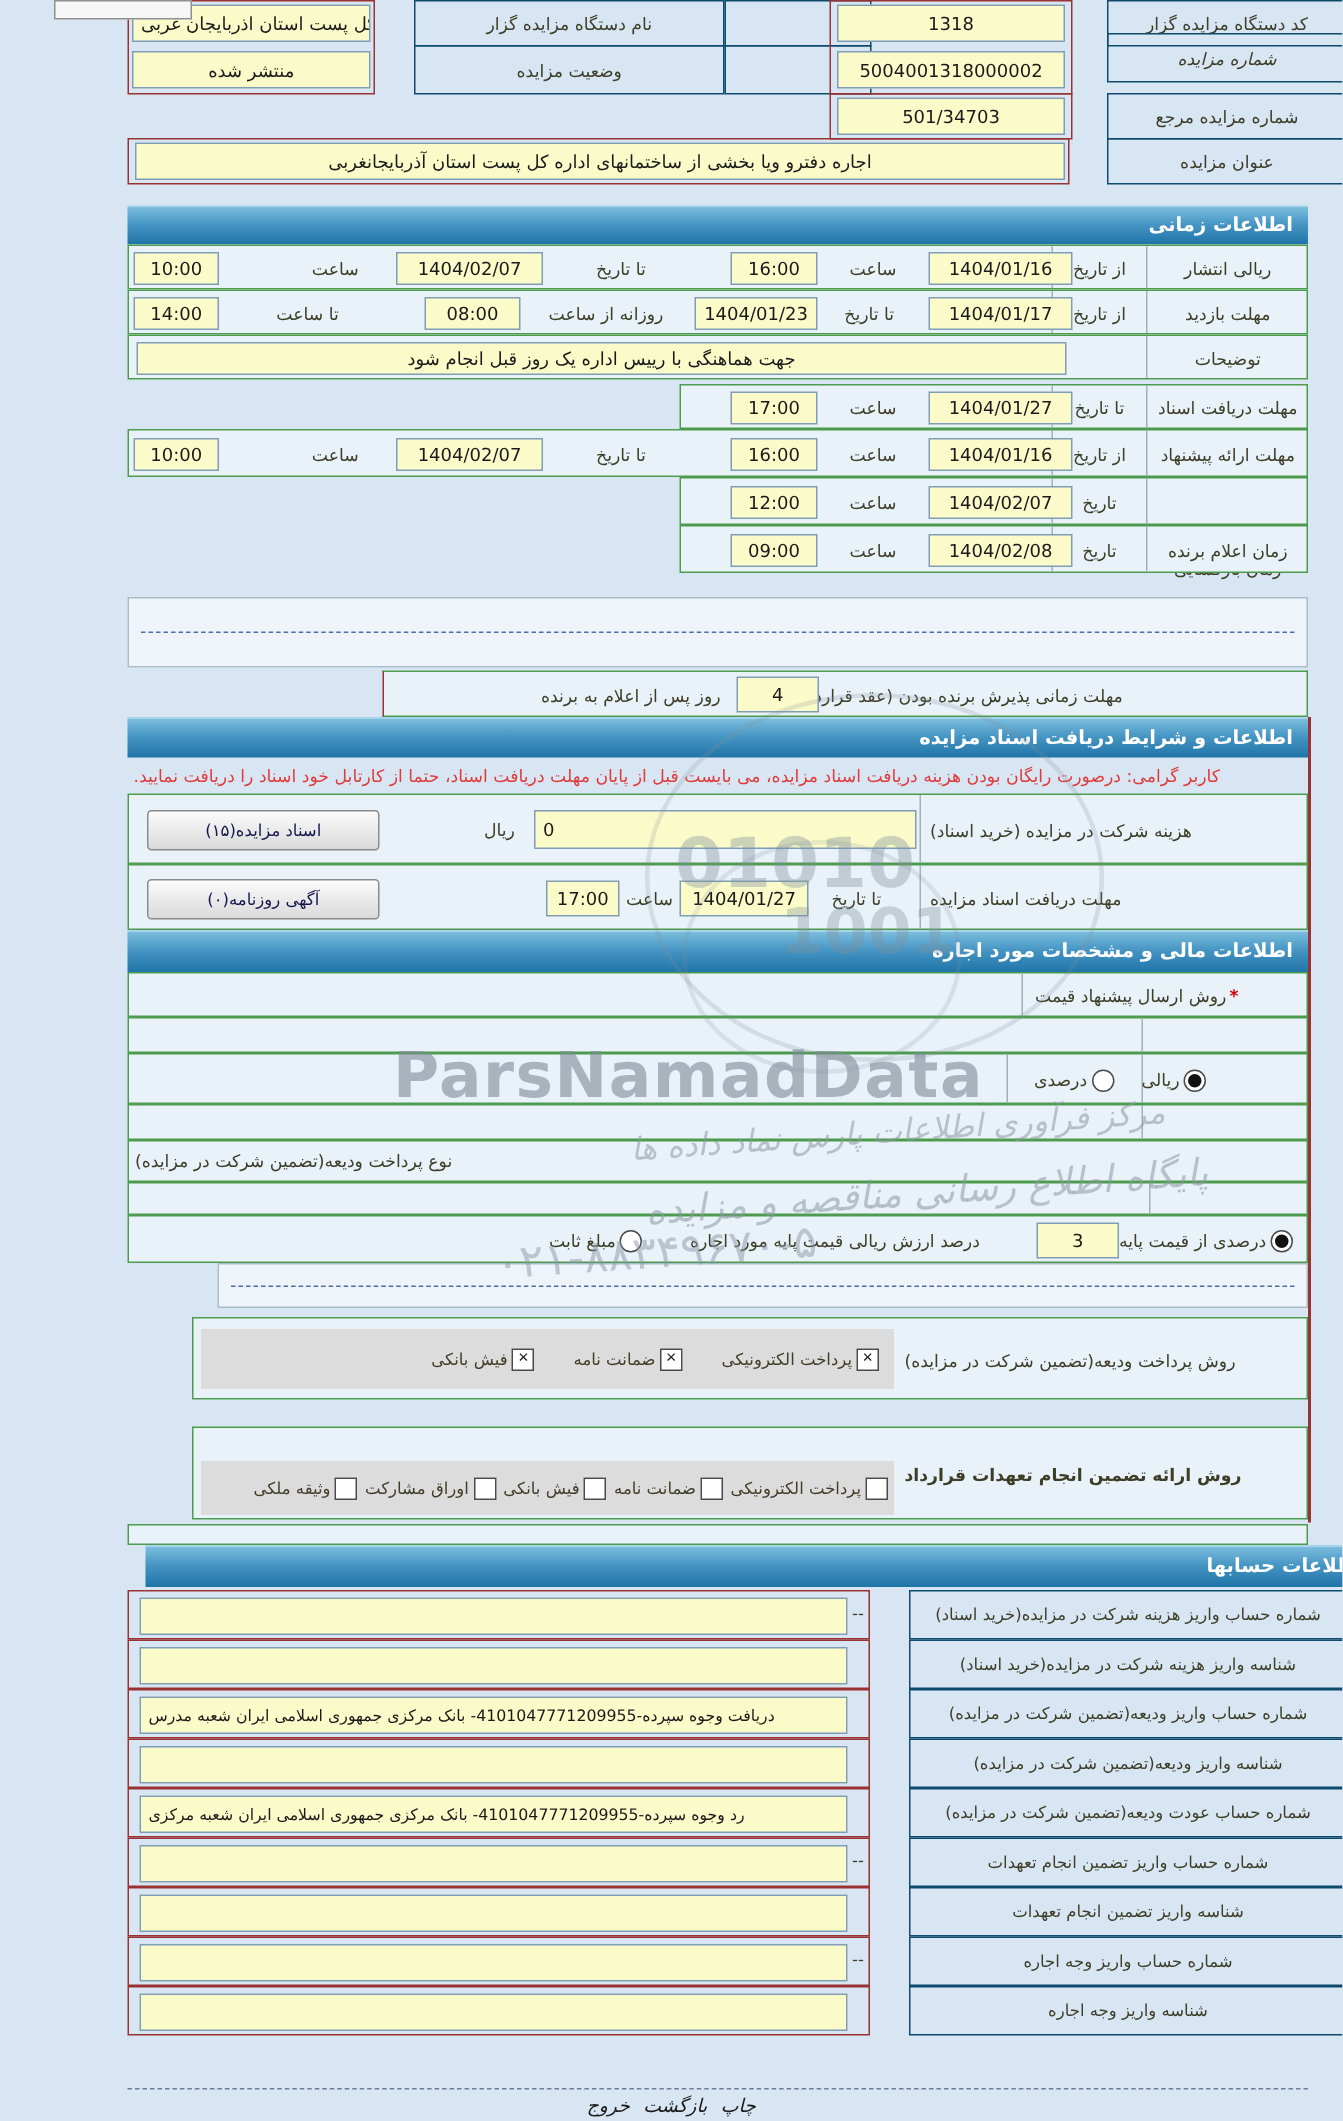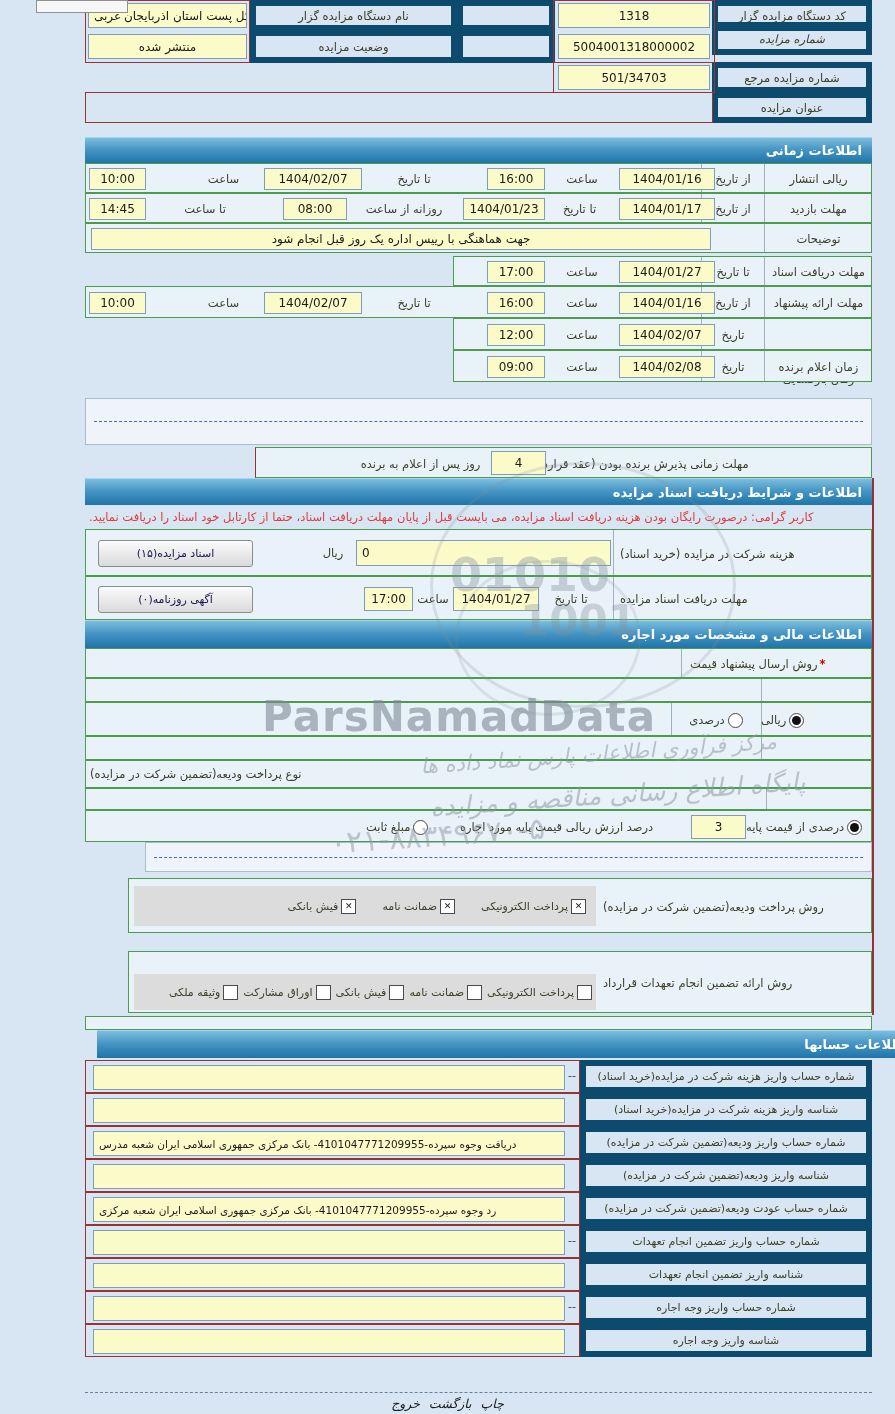--- a/index.html
+++ b/index.html
@@ -4,21 +4,21 @@
 <style>
   html,body{margin:0;padding:0;background:#d8e6f3;}
   .canvas{position:relative;width:895px;height:1414px;background:#d8e6f3;
     font-family:"DejaVu Sans",sans-serif;direction:rtl;overflow:hidden;color:#3e3e28;}
   .abs{position:absolute;box-sizing:border-box;}
   .hdr{background:linear-gradient(180deg,#7cbede 0%,#4796c4 45%,#1f74a8 100%);
     color:#fff;font-weight:bold;font-size:13px;display:flex;align-items:center;
     padding-right:10px;border-top:1px solid #a6d4ea;}
   .box{border:1px solid #4d9b4d;background:#e9f1f9;}
   .mbox{border:1px solid #993333;}
-  .cell{border:6px solid #0c4a6e;}
+  .cell{border:1px solid #0c4a6e;margin-left:26px;}
   .yf{background:#fbfbc9;border:1px solid #7f9db9;display:flex;align-items:center;
     justify-content:center;font-size:12px;color:#1a1a1a;white-space:nowrap;overflow:hidden;}
   .yf.re{justify-content:flex-end;padding:0 5px;}
   .lbl{display:flex;align-items:center;justify-content:center;font-size:11.5px;
     color:#3e3e28;white-space:nowrap;overflow:hidden;}
   .le{justify-content:flex-end;padding-left:4px;padding-right:8px;}
   .vl{top:0;bottom:0;width:1px;background:#9fb2c0;}
   .btn{background:linear-gradient(180deg,#fbfbfb,#dadada);border:1px solid #8b8b8b;
     border-radius:3px;display:flex;align-items:center;justify-content:center;
     font-size:11px;color:#15154d;box-shadow:inset 0 1px 0 rgba(255,255,255,.7);cursor:pointer;}
@@ -81,20 +81,23 @@
     </div>
   <div class="abs yf" style="left:558px;top:65px;width:152px;height:25px;">
       <span dir="ltr">501/34703</span>
     </div>
   <div class="abs yf re" style="left:88px;top:3px;width:159px;height:25px;">
       <span>اداره کل پست استان اذربایجان غربی</span>
     </div>
   <div class="abs yf" style="left:88px;top:34px;width:159px;height:25px;">
       <span>منتشر شده</span>
     </div>
+  <div class="abs yf" style="left:90px;top:95px;width:620px;height:25px;">
+      <span>اجاره دفترو ویا بخشی از ساختمانهای اداره کل پست استان آذربایجانغربی</span>
+    </div>
 
   <div class="abs hdr" style="left:85px;top:137px;width:787px;height:26px;">
       <span>اطلاعات زمانی</span>
     </div>
 
   <div class="abs box" style="left:85px;top:163px;width:787px;height:30px;">
     <i class="abs vl" style="left:678px;"></i>
     <i class="abs vl" style="left:615px;"></i>
     <div class="abs lbl" style="left:678px;top:0;width:109px;height:30px;">
         <span>ریالی انتشار</span>
@@ -146,21 +149,21 @@
     <div class="abs lbl" style="left:263px;top:0;width:110px;height:30px;">
         <span>روزانه از ساعت</span>
       </div>
     <div class="abs yf" style="left:197px;top:4px;width:64px;height:22px;">
         <span dir="ltr">08:00</span>
       </div>
     <div class="abs lbl" style="left:83px;top:0;width:72px;height:30px;">
         <span>تا ساعت</span>
       </div>
     <div class="abs yf" style="left:3px;top:4px;width:57px;height:22px;">
-        <span dir="ltr">14:45</span>
+        <span dir="ltr">14:00</span>
       </div>
   </div>
 
   <div class="abs box" style="left:85px;top:223px;width:787px;height:30px;">
     <i class="abs vl" style="left:678px;"></i>
     <div class="abs lbl" style="left:678px;top:0;width:109px;height:30px;">
         <span>توضیحات</span>
       </div>
     <div class="abs yf" style="left:5px;top:4px;width:620px;height:22px;">
         <span>جهت هماهنگی با رییس اداره  یک روز قبل انجام شود</span>
@@ -393,21 +396,21 @@
           <span>ضمانت نامه</span>
         </span>
       <span class="gitem">
           <span class="cb on"></span>
           <span>فیش بانکی</span>
         </span>
     </div>
   </div>
 
   <div class="abs box" style="left:128px;top:951px;width:744px;height:62px;">
-    <div class="abs lbl le" style="left:470px;top:0;width:266px;height:62px;">
+    <div class="abs lbl le" style="left:470px;top:0;width:266px;height:62px;font-weight:bold;">
         <span>روش ارائه تضمین انجام تعهدات قرارداد</span>
       </div>
     <div class="abs grayp" style="left:5px;top:22px;width:462px;height:36px;gap:5px;padding-right:4px;">
       <span class="gitem">
           <span class="cb"></span>
           <span>پرداخت الکترونیکی</span>
         </span>
       <span class="gitem">
           <span class="cb"></span>
           <span>ضمانت نامه</span>

